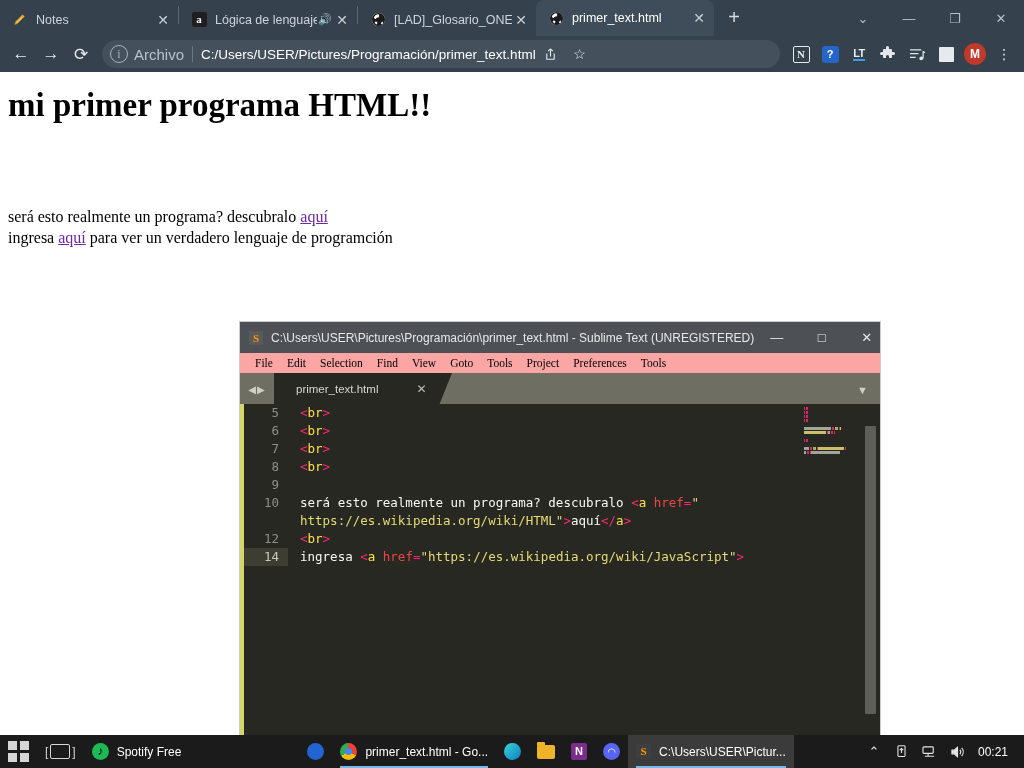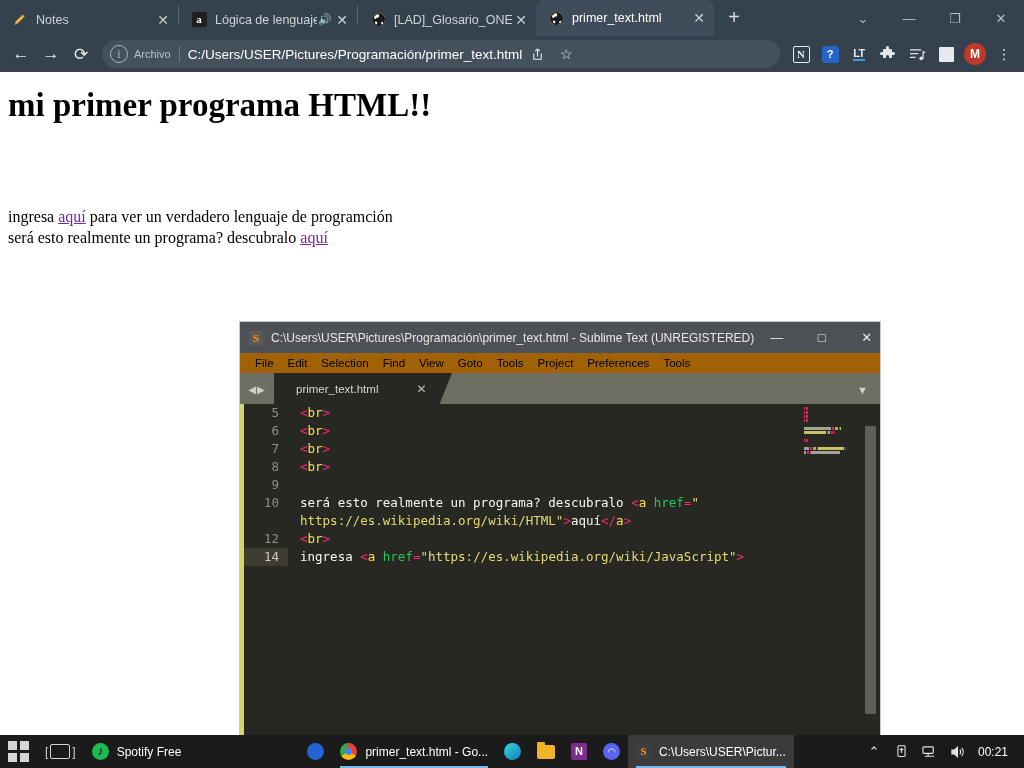--- a/index.html
+++ b/index.html
@@ -74,21 +74,21 @@
   .urlbox {
     flex: 1 1 auto; height: 28px; background: #44505c; border-radius: 14px;
     display: flex; align-items: center; padding: 0 10px 0 8px;
     margin: 0 6px; min-width: 0;
   }
   .info-ico {
     width: 18px; height: 18px; border: 1.3px solid #aab3bc; border-radius: 50%;
     color: #aab3bc; font-size: 12px; line-height: 16px; text-align: center;
     font-family: "Liberation Serif", serif; flex: none; margin-right: 6px;
   }
-  .scheme { color: #b9c2ca; font-size: 11px; flex: none; }
+  .scheme { color: #b9c2ca; font-size: 15px; flex: none; }
   .vsep { width: 1px; height: 16px; background: #6c7882; margin: 0 8px; flex: none; }
   .urltext { color: #ffffff; font-size: 13.5px; white-space: nowrap; overflow: hidden; }
   .tb-ico {
     width: 28px; height: 28px; flex: none; display: flex; align-items: center;
     justify-content: center; color: #e2e7eb; font-size: 14px; margin-left: 1px;
   }
   .notion-ico {
     width: 17px; height: 17px; border: 1.6px solid #e6eaee; border-radius: 2px;
     font-size: 11px; font-weight: bold; color: #e6eaee; line-height: 14px;
     text-align: center; font-family: "Liberation Serif", serif;
@@ -138,22 +138,22 @@
     width: 14px; height: 14px; margin: 0 8px 0 9px; flex: none;
     background: #5a5a5a; color: #ff9800; font-size: 11px; font-weight: bold;
     line-height: 14px; text-align: center; font-family: "Liberation Serif", serif;
   }
   .st-title-text { color: #e8e8e8; font-size: 12px; flex: 1 1 auto; white-space: nowrap; }
   .st-wc {
     width: 45px; height: 31px; display: flex; align-items: center;
     justify-content: center; color: #e8e8e8; font-size: 13px; flex: none;
   }
   .st-menu {
-    height: 20px; background: #a16207; display: flex; align-items: center;
-    padding-left: 8px; flex: none;
+    height: 20px; background: #fca5a5; display: flex; align-items: center;
+    padding-left: 8px; flex: none; font-family: Liberation Serif, serif;
   }
   .st-menu span { color: #000; font-size: 11.5px; padding: 0 7px; }
   .st-tabs {
     height: 31px; background: #6e6e62; display: flex; align-items: flex-end;
     position: relative; flex: none;
   }
   .st-arrows { width: 34px; color: #cfd0c5; font-size: 10px;
                padding-bottom: 9px; text-align: center; letter-spacing: 1px; flex: none; }
   .st-tab {
     height: 31px; background: #272822; color: #d6d7cd; font-size: 11.5px;
@@ -175,21 +175,21 @@
   .ln-bg { position: absolute; left: 0; top: 0; width: 44px; height: 18px; }
   .ln {
     width: 44px; flex: none; text-align: right; padding-right: 9px;
     color: #8f908a; font-size: 12.5px; line-height: 18px; position: relative; z-index: 1;
   }
   .code-line.active .ln { color: #c8c8c2; }
   .code-text { flex: 1 1 auto; color: #f8f8f2; line-height: 18px; padding-left: 12px;
                white-space: pre; position: relative; z-index: 1; }
   .t-punct { color: #f92672; }
   .t-tag   { color: #fde047; }
-  .t-attr  { color: #22c55e; }
+  .t-attr  { color: #ef4444; }
   .t-str   { color: #e6db74; }
   .t-text  { color: #f8f8f2; }
 
   .minimap {
     position: absolute; right: 18px; top: 0; width: 62px; height: 100%;
     background: #272822; overflow: hidden; padding-top: 3px;
   }
   .mm-row { height: 3px; margin-bottom: 1px; margin-left: 4px; }
   .st-scrollbar {
     position: absolute; right: 2px; top: 0; width: 13px; height: 100%;
@@ -351,22 +351,22 @@
       </div>
       <div class="tb-ico">
         <span class="avatar">M</span>
       </div>
       <div class="tb-ico">⋮</div>
     </div>
 
     <div class="page">
       <h1 class="page-h1">mi primer programa HTML!!</h1>
       <div class="spacer-brs"></div>
+      <p class="page-p"><span>será esto realmente un programa? descubralo </span><a href="#">aquí</a></p>
       <p class="page-p"><span>ingresa </span><a href="#">aquí</a><span> para ver un verdadero lenguaje de programción</span></p>
-      <p class="page-p"><span>será esto realmente un programa? descubralo </span><a href="#">aquí</a></p>
     </div>
   </div>
 
   <div id="sublime">
 
     <div class="st-title">
       <span class="st-logo">S</span>
       <span class="st-title-text">C:\Users\USER\Pictures\Programación\primer_text.html - Sublime Text (UNREGISTERED)</span>
       <span class="st-wc">—</span>
       <span class="st-wc">□</span>

